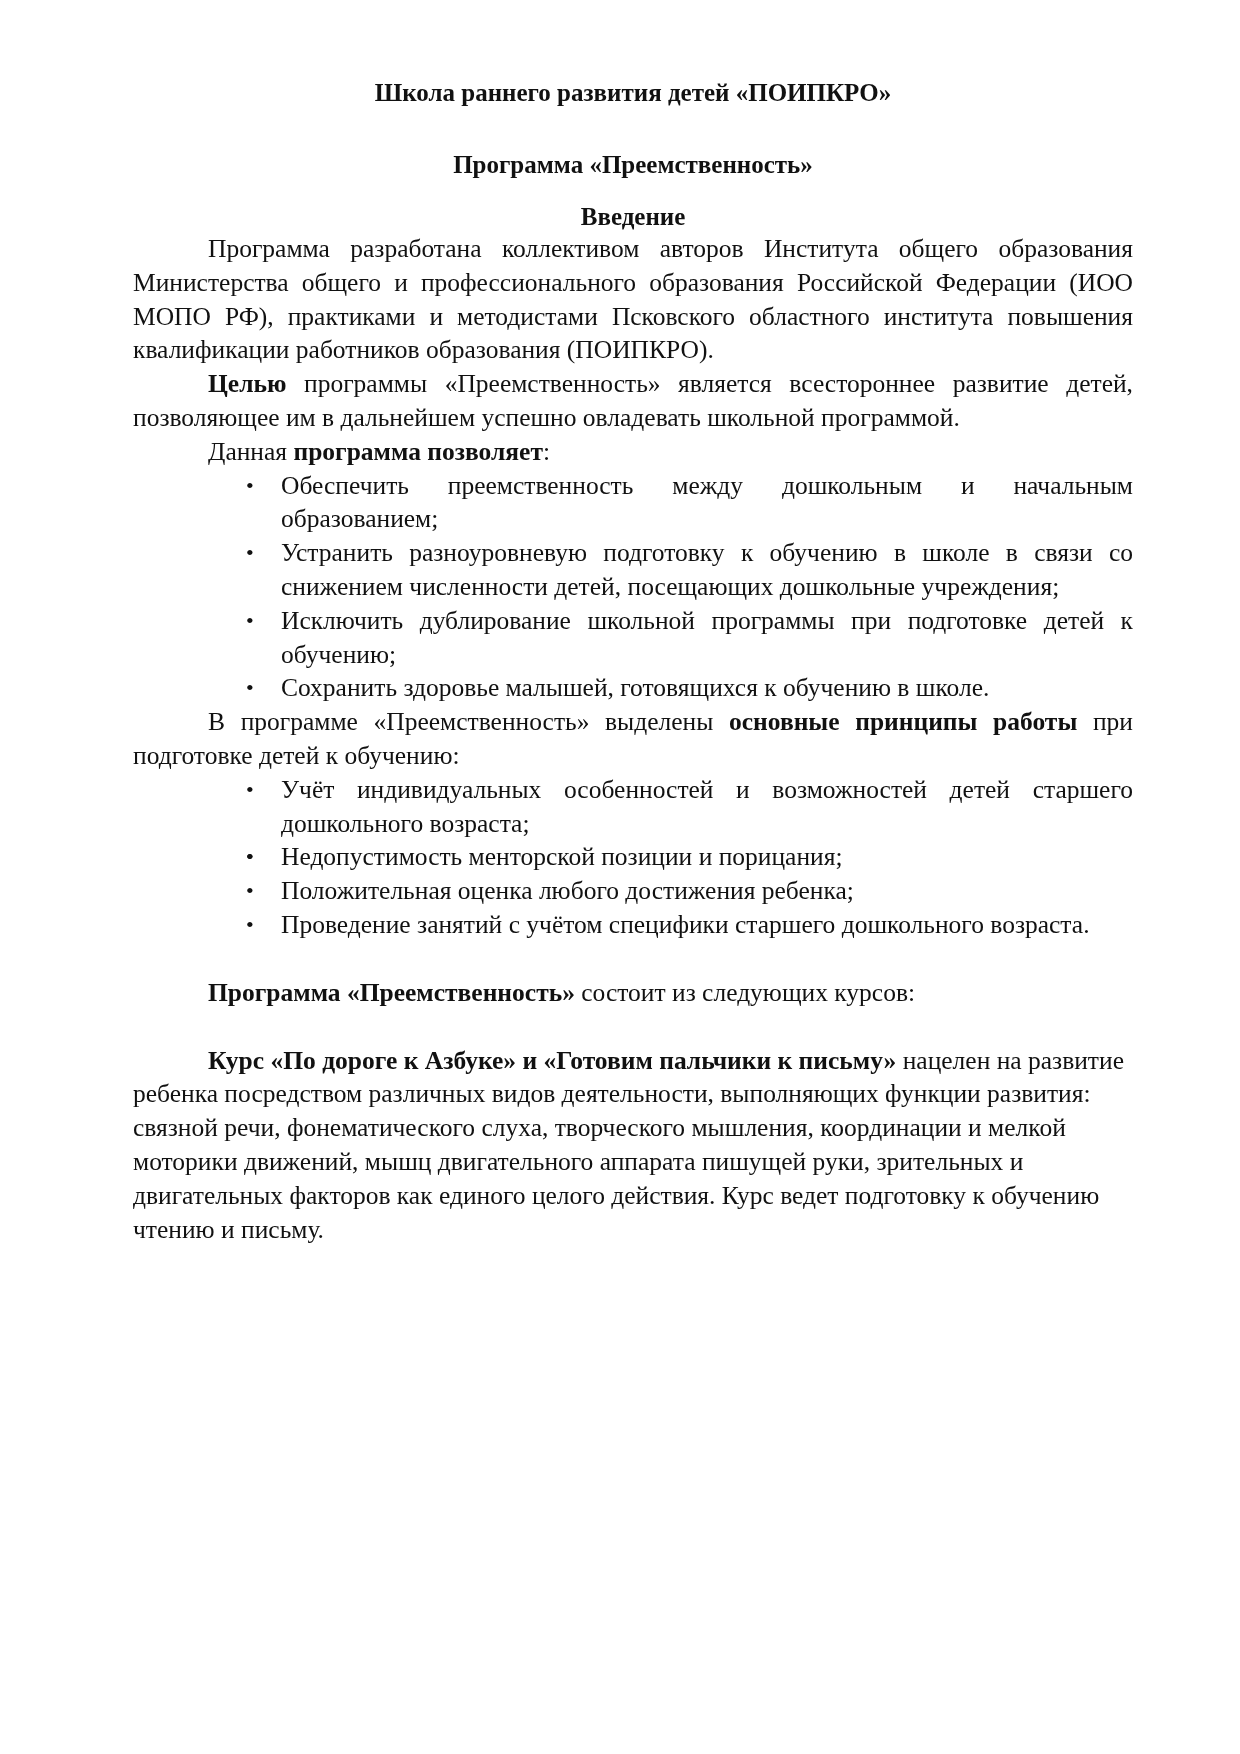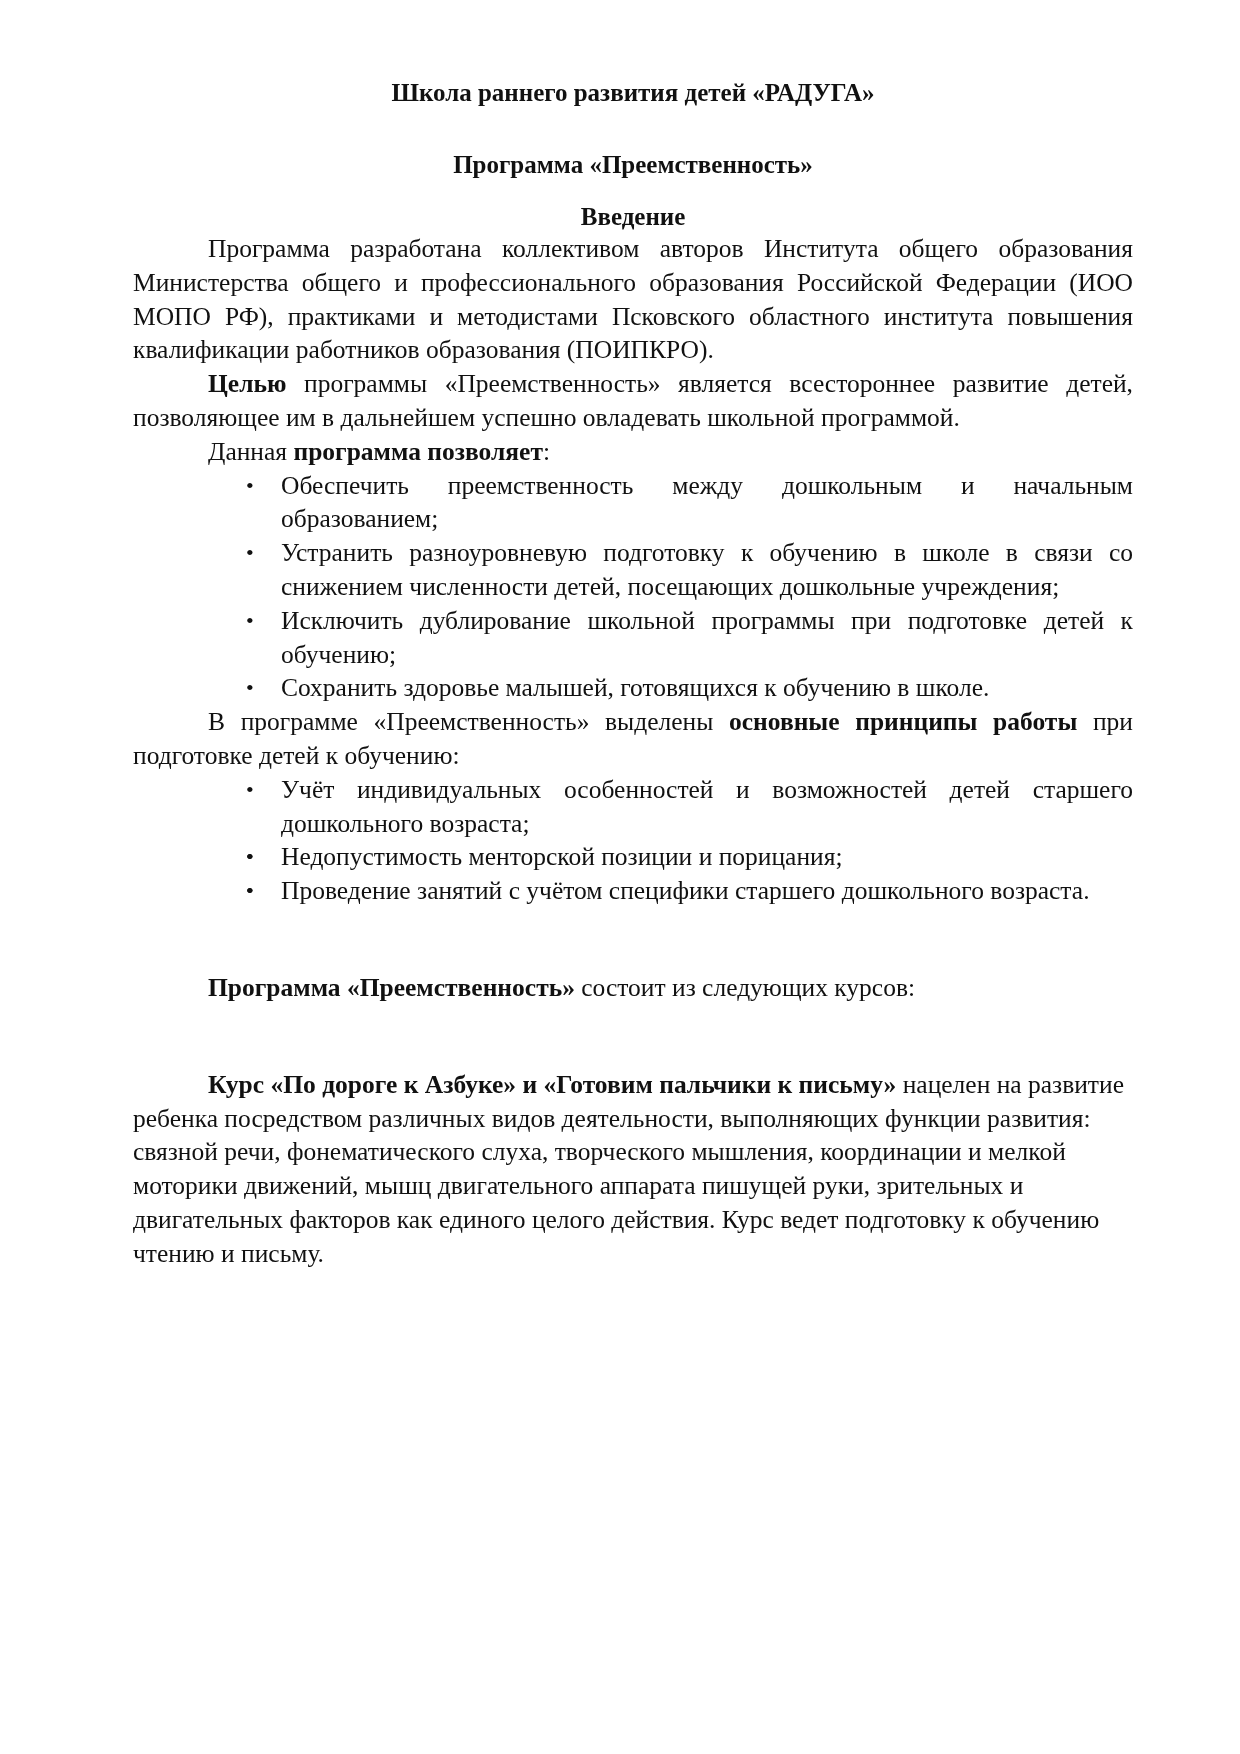--- a/index.html
+++ b/index.html
@@ -57,50 +57,49 @@
       top: 0;
       font-size: 22px;
     }
     .b { font-weight: bold; }
     .gap-lg { height: 34px; }
     .left-para {
       text-align: left;
       text-indent: 75px;
       font-size: 25.5px;
       line-height: 33.8px;
-      margin-top: 29px;
     }
   </style>
 </head>
 <body>
 
 <div class="page">
 
-  <h1 class="title t1">Школа раннего развития детей «РАДУГА»</h1>
+  <h1 class="title t1">Школа раннего развития детей «ПОИПКРО»</h1>
   <h2 class="title t2">Программа «Преемственность»</h2>
   <h3 class="title t3">Введение</h3>
 
   <p class="just">Программа разработана коллективом авторов Института общего образования Министерства общего и профессионального образования Российской Федерации (ИОО МОПО РФ), практиками и методистами Псковского областного института повышения квалификации работников образования (ПОИПКРО).</p>
   <p class="just"><span class="b">Целью</span><span> программы «Преемственность» является всестороннее развитие детей, позволяющее им в дальнейшем успешно овладевать школьной программой.</span></p>
   <p class="just"><span>Данная </span><span class="b">программа позволяет</span><span>:</span></p>
 
   <ul class="bullets">
     <li><span class="dot">•</span><span>Обеспечить преемственность между дошкольным и начальным образованием;</span></li>
     <li><span class="dot">•</span><span>Устранить разноуровневую подготовку к обучению в школе в связи со снижением численности детей, посещающих дошкольные учреждения;</span></li>
     <li><span class="dot">•</span><span>Исключить дублирование школьной программы при подготовке детей к обучению;</span></li>
     <li><span class="dot">•</span><span>Сохранить здоровье малышей, готовящихся к обучению в школе.</span></li>
   </ul>
 
   <p class="just"><span>В программе «Преемственность» выделены </span><span class="b">основные принципы работы</span><span> при подготовке детей к обучению:</span></p>
 
   <ul class="bullets">
     <li><span class="dot">•</span><span>Учёт индивидуальных особенностей и возможностей детей старшего дошкольного возраста;</span></li>
     <li><span class="dot">•</span></li>
     <li><span class="dot">•</span><span>Недопустимость менторской позиции и порицания;</span></li>
-    <li><span class="dot">•</span></li>
+    <li><span class="dot">•</span><span>Положительная оценка любого достижения ребенка;</span></li>
     <li><span class="dot">•</span><span>Проведение занятий с учётом специфики старшего дошкольного возраста.</span></li>
   </ul>
 
   <div class="gap-lg"></div>
 
   <p class="left-para"><span class="b">Программа «Преемственность»</span><span> состоит из следующих курсов:</span></p>
 
   <div class="gap-lg"></div>
 
   <p class="left-para"><span class="b">Курс «По дороге к Азбуке» и «Готовим пальчики к письму»</span><span> нацелен на развитие ребенка посредством различных видов деятельности, выполняющих функции развития: связной речи, фонематического слуха, творческого мышления, координации и мелкой моторики движений, мышц двигательного аппарата пишущей  руки, зрительных и двигательных факторов как единого целого действия. Курс ведет подготовку к обучению чтению и письму.</span></p>

